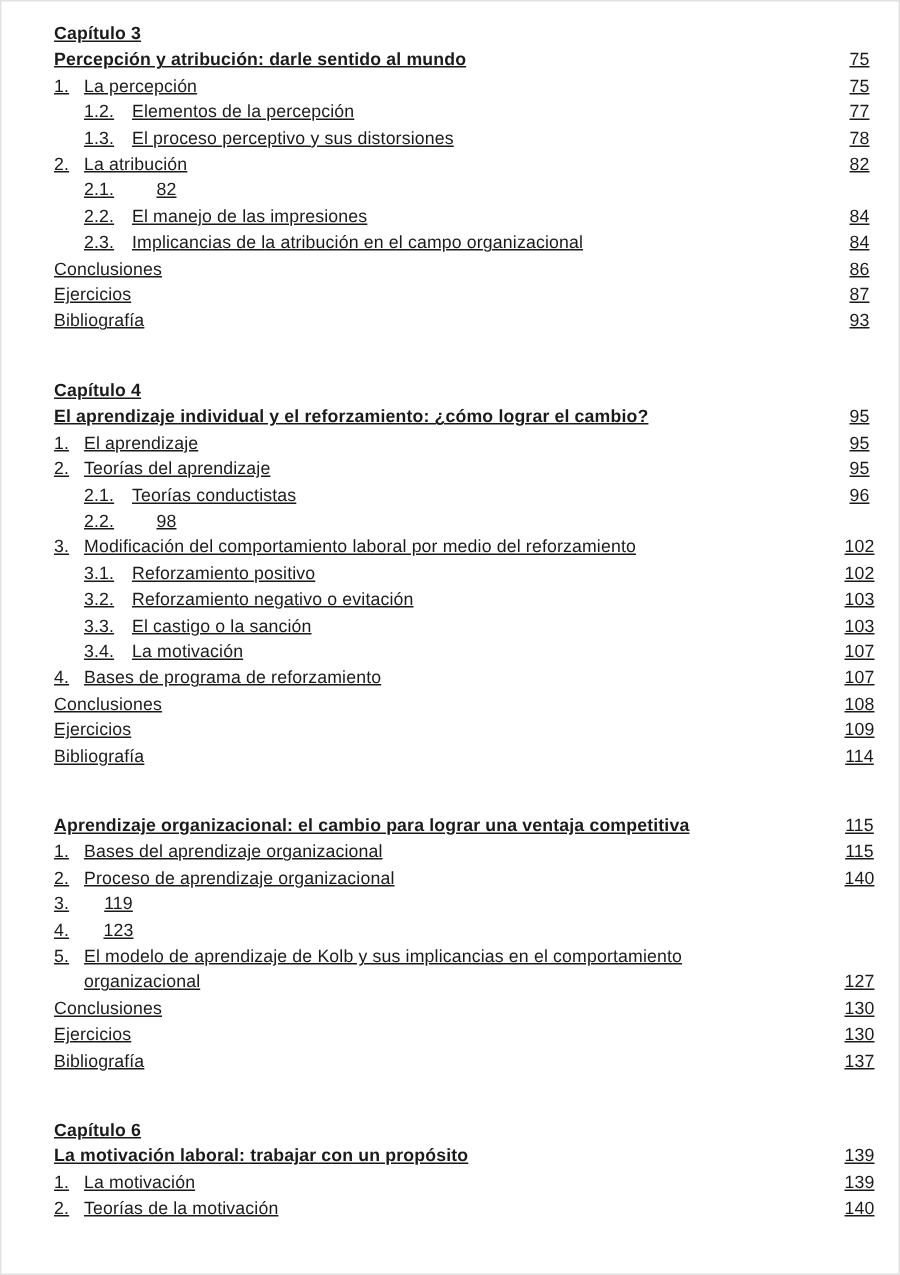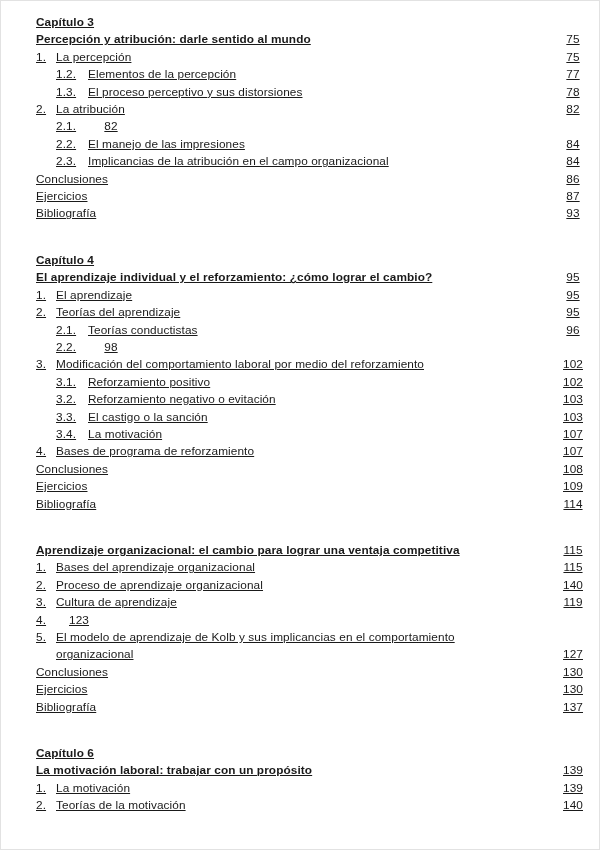--- a/index.html
+++ b/index.html
@@ -199,21 +199,20 @@
           <span class="text">Bases del aprendizaje organizacional</span>
           <span class="pagenum">115</span>
         </div>
         <div class="row lvl1">
           <span class="num">2.</span>
           <span class="text">Proceso de aprendizaje organizacional</span>
           <span class="pagenum">140</span>
         </div>
         <div class="row lvl1">
           <span class="num">3.</span>
-          <span class="text">Cultura de aprendizaje</span>
           <span class="pagenum">119</span>
         </div>
         <div class="row lvl1">
           <span class="num">4.</span>
           <span class="pagenum">123</span>
         </div>
         <div class="row lvl1">
           <span class="num">5.</span>
           <span class="text">El modelo de aprendizaje de Kolb y sus implicancias en el comportamiento</span>
         </div>

